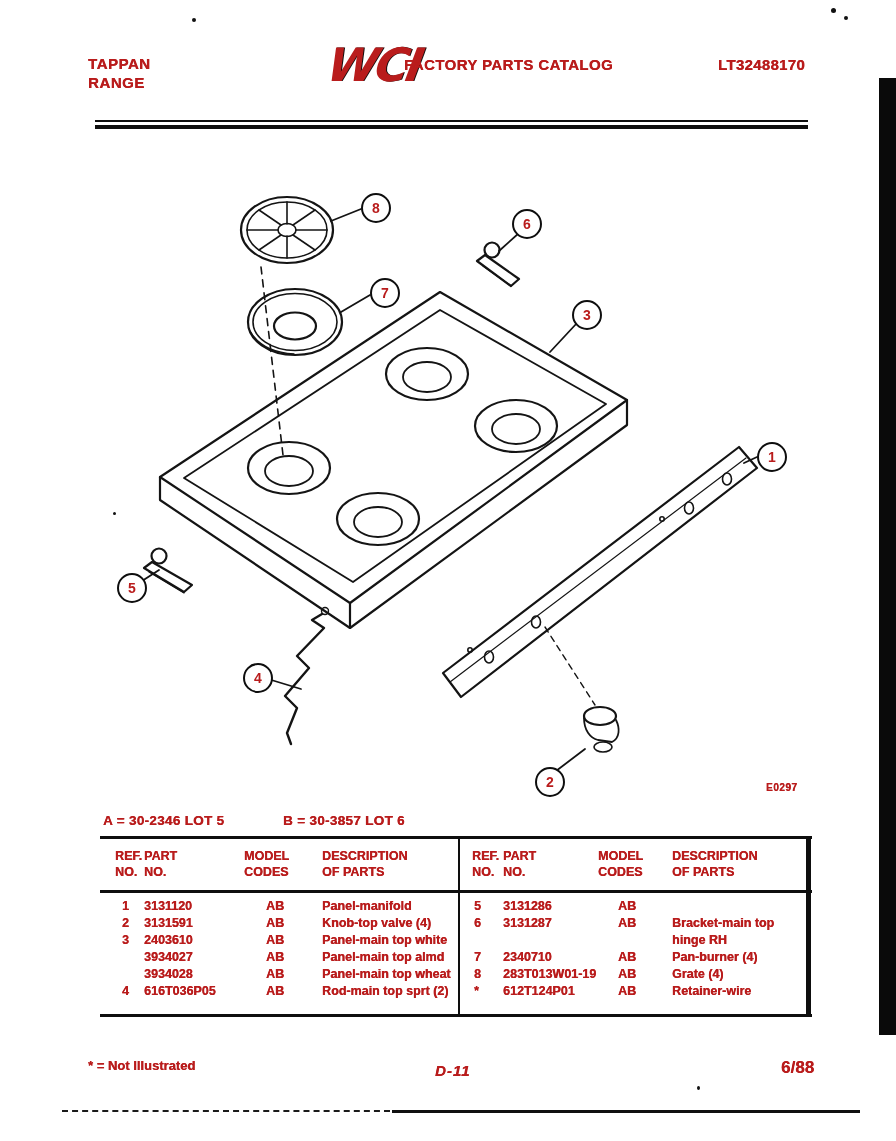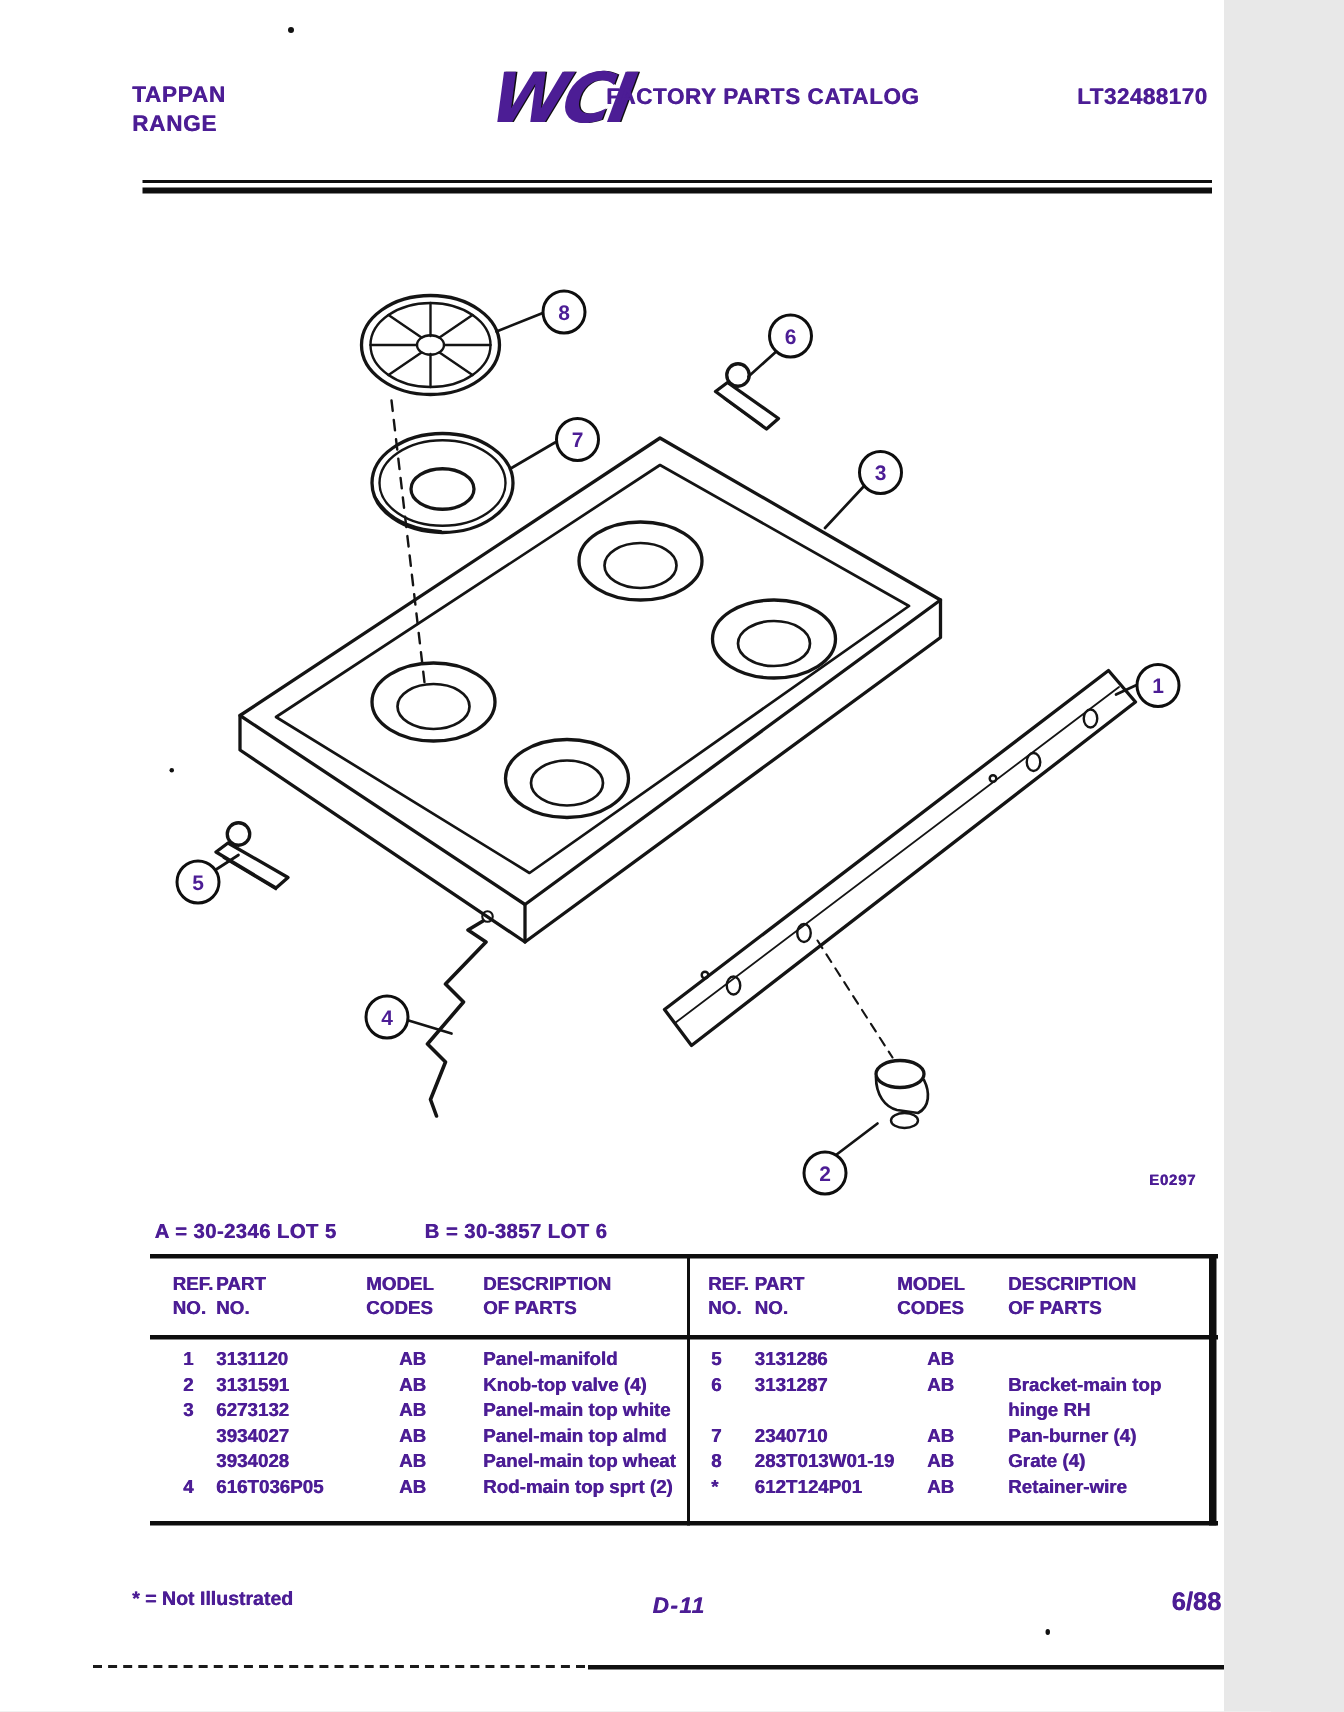--- a/index.html
+++ b/index.html
@@ -1,17 +1,17 @@
 <!DOCTYPE html>
 <html><head>
 <meta charset="utf-8">
 <style>
   html,body{margin:0;padding:0;background:#e8e8e8;}
-  .page{position:relative;width:816px;height:1141px;background:#ffffff;overflow:hidden;
-        font-family:"Liberation Sans",sans-serif;color:#4c1d95;}
+  .page{position:relative;width:896px;height:1141px;background:#ffffff;overflow:hidden;
+        font-family:"Liberation Sans",sans-serif;color:#b91c1c;}
   .abs{position:absolute;}
   .ink{font-weight:700;text-shadow:0.35px 0 0 currentColor;}
   
   .brand{left:88px;top:54px;font-size:15px;line-height:19px;letter-spacing:0.5px;}
   .wci-logo{left:328px;top:38px;font-size:46px;font-weight:900;font-style:italic;
             letter-spacing:-3px;transform:skewX(-10deg);font-family:"DejaVu Sans",sans-serif;
             text-shadow:1px 0 0 #0e0e0e;}
   .cat-title{left:404px;top:56px;font-size:15px;letter-spacing:0.4px;}
   .pubno{left:718px;top:56px;font-size:15px;letter-spacing:0.3px;}
   .rule-a{left:95px;top:120px;width:713px;height:2px;background:#0e0e0e;}
@@ -223,21 +223,21 @@
         <span class="c-desc">Panel-manifold</span>
       </div>
       <div class="trow">
         <span class="c-ref">2</span>
         <span class="c-part">3131591</span>
         <span class="c-codes">AB</span>
         <span class="c-desc">Knob-top valve (4)</span>
       </div>
       <div class="trow">
         <span class="c-ref">3</span>
-        <span class="c-part">6273132</span>
+        <span class="c-part">2403610</span>
         <span class="c-codes">AB</span>
         <span class="c-desc">Panel-main top white</span>
       </div>
       <div class="trow">
         <span class="c-ref"></span>
         <span class="c-part">3934027</span>
         <span class="c-codes">AB</span>
         <span class="c-desc">Panel-main top almd</span>
       </div>
       <div class="trow">

